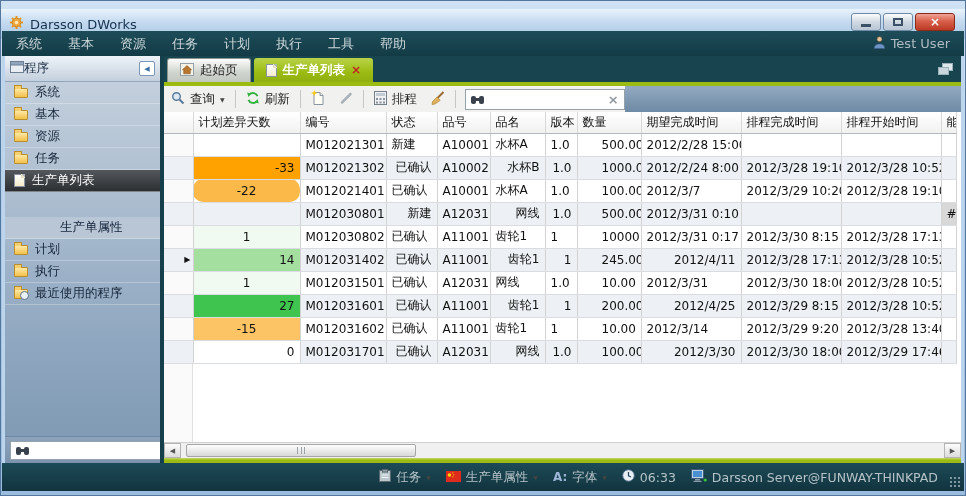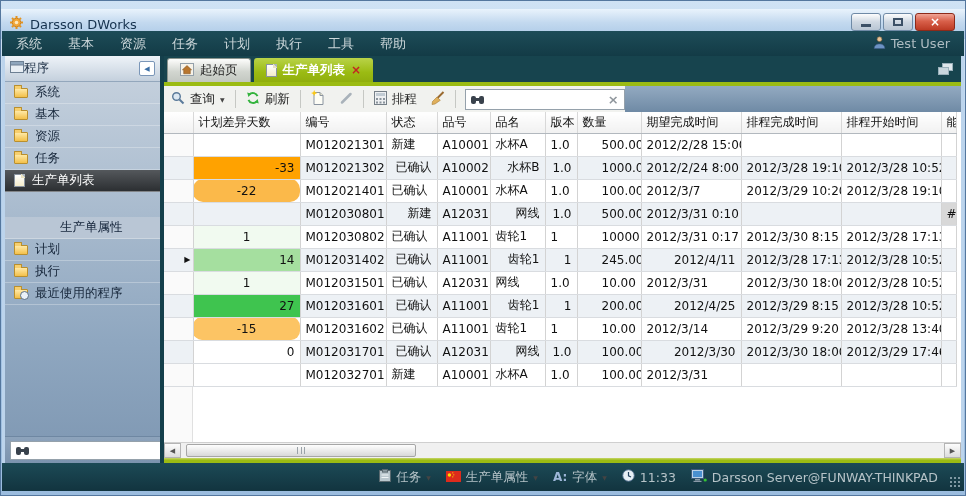--- a/index.html
+++ b/index.html
@@ -480,21 +480,21 @@
                 <td>齿轮1</td>
                 <td>1</td>
                 <td class="c-right">200.00</td>
                 <td>2012/4/25</td>
                 <td>2012/3/29 8:15</td>
                 <td>2012/3/28 10:52</td>
                 <td></td>
               </tr>
               <tr>
                 <td class="sel-cell"></td>
-                <td class="c-center" style="background: rgb(252, 196, 100); border-radius: 9px;">-15</td>
+                <td class="c-center" style="background: rgb(252, 196, 100);">-15</td>
                 <td>M012031602</td>
                 <td>已确认</td>
                 <td>A11001</td>
                 <td>齿轮1</td>
                 <td>1</td>
                 <td class="c-right">10.00</td>
                 <td>2012/3/14</td>
                 <td>2012/3/29 9:20</td>
                 <td>2012/3/28 13:40</td>
                 <td></td>
@@ -504,34 +504,20 @@
                 <td class="c-center" style="background: rgb(255, 255, 255);">0</td>
                 <td>M012031701</td>
                 <td>已确认</td>
                 <td>A12031</td>
                 <td>网线</td>
                 <td>1.0</td>
                 <td class="c-right">100.00</td>
                 <td>2012/3/30</td>
                 <td>2012/3/30 18:00</td>
                 <td>2012/3/29 17:46</td>
-                <td></td>
-              </tr>
-              <tr>
-                <td class="sel-cell"></td>
-                <td class="c-center"></td>
-                <td>M012032701</td>
-                <td>新建</td>
-                <td>A10001</td>
-                <td>水杯A</td>
-                <td>1.0</td>
-                <td class="c-right">100.00</td>
-                <td>2012/3/31</td>
-                <td></td>
-                <td></td>
                 <td></td>
               </tr>
             </tbody>
         </table>
       </div>
 
       <div class="hscroll">
         <div class="harrow left">
             <span>◀</span>
           </div>
@@ -576,21 +562,21 @@
       <span>字体</span>
       <span class="caret">▼</span>
     </div>
     <div class="st-group">
       <span>
         <svg width="13" height="13">
             <circle cx="6.5" cy="6.5" r="5.8" fill="#e8f0f6" stroke="#4a6a88"></circle>
             <path d="M6.5 3v3.8L9 8" stroke="#24425e" stroke-width="1.2" fill="none"></path>
           </svg>
       </span>
-      <span>11:33</span>
+      <span>06:33</span>
     </div>
     <div class="st-group">
       <span>
         <svg width="16" height="14">
             <rect x="0.5" y="0.5" width="12" height="9" fill="#bcd2e8" stroke="#3c5a7a"></rect>
             <rect x="2" y="2" width="9" height="6" fill="#4a90d0"></rect>
             <rect x="4" y="10" width="5" height="1.5" fill="#8a9aa8"></rect>
             <rect x="2.5" y="11.8" width="8" height="1.2" fill="#8a9aa8"></rect>
             <circle cx="14.2" cy="11" r="1.6" fill="#35c435"></circle>
           </svg>

